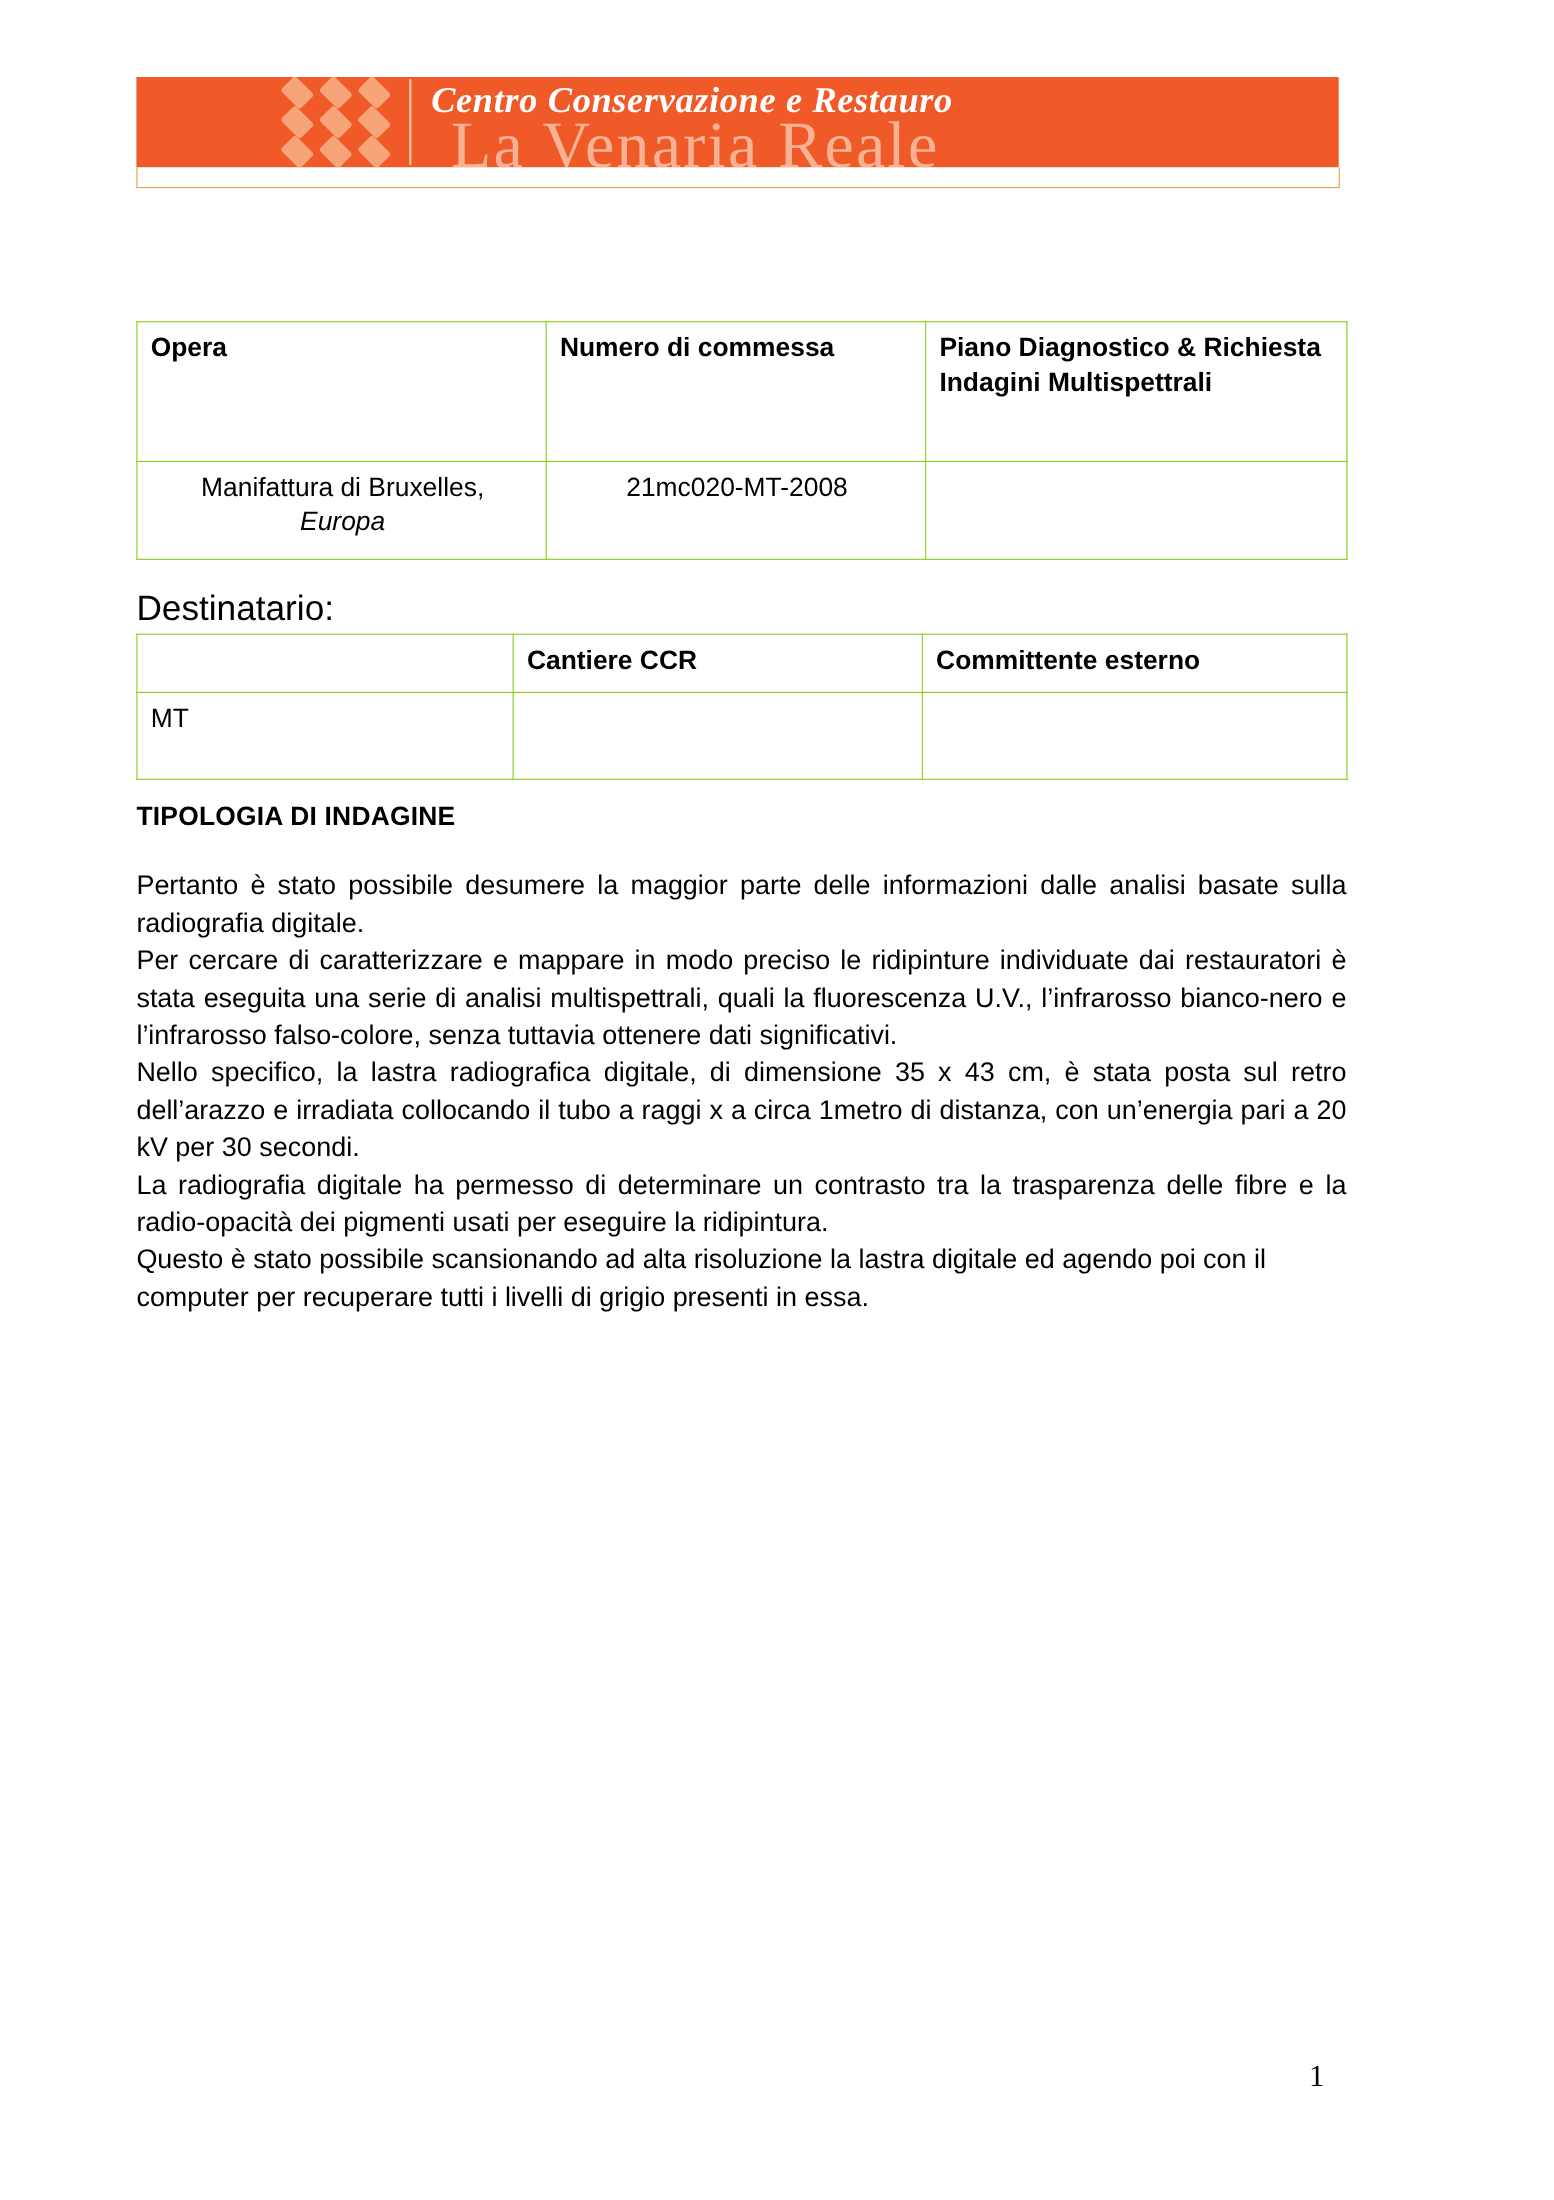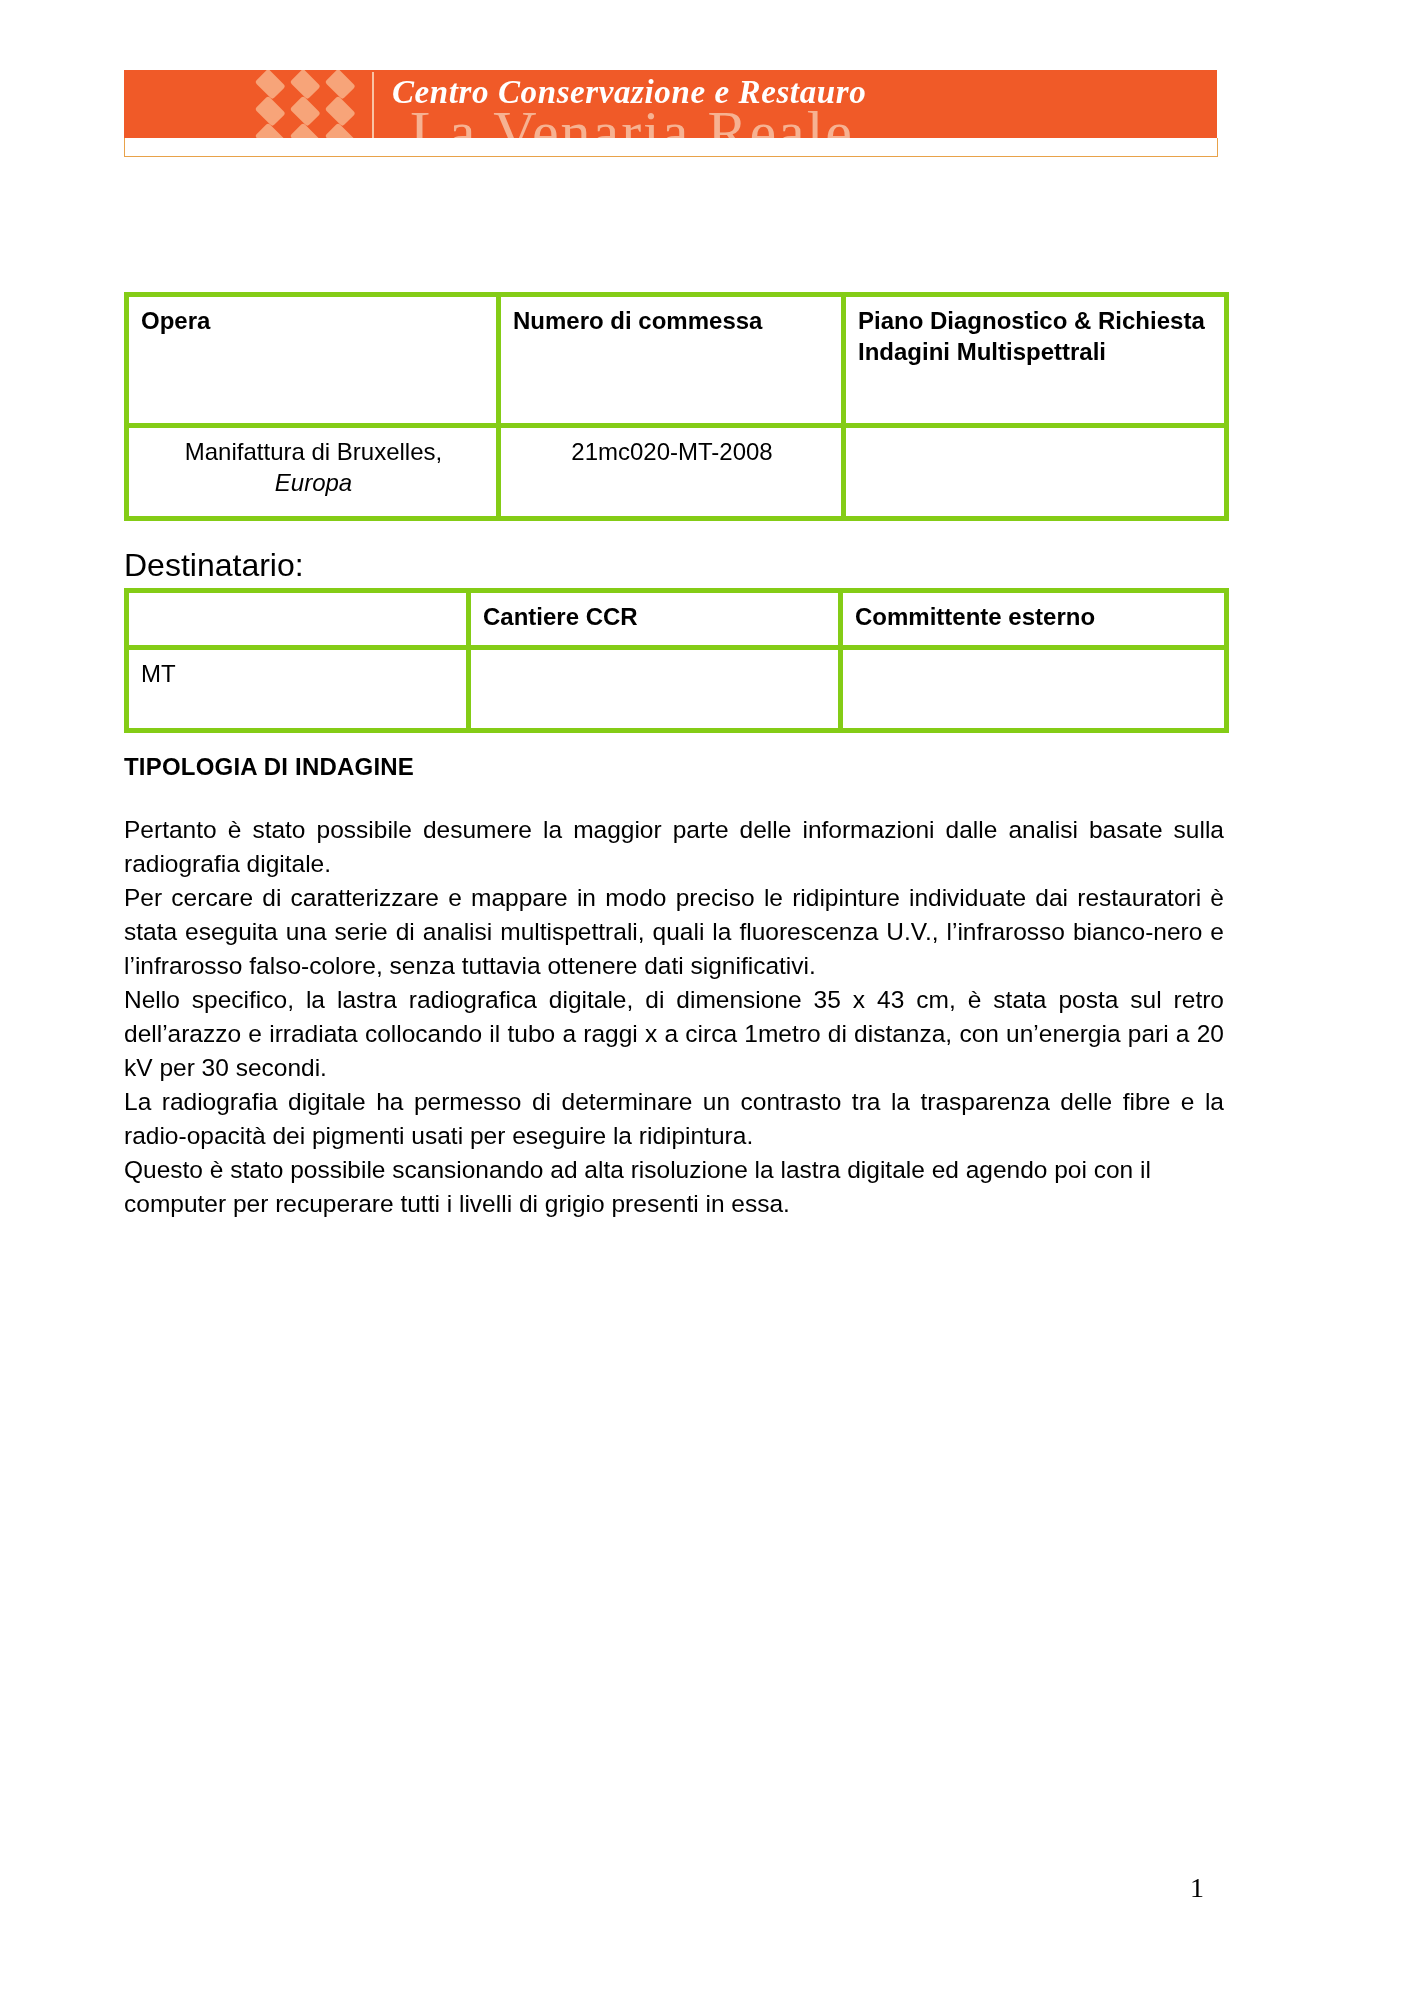--- a/index.html
+++ b/index.html
@@ -27,21 +27,21 @@
 
   
   .header-wrap {
     position: absolute;
     left: 124px;
     top: 70px;
     width: 1093px;
   }
   .logo-band {
     position: relative;
-    height: 68px;
+    height: 82px;
     background: #f05a28;
     overflow: hidden;
     display: flex;
     align-items: stretch;
   }
   .logo-diamonds {
     position: absolute;
     left: 128px;
     top: 0px;
     width: 105px;
@@ -139,21 +139,21 @@
     top: 292px;
     width: 1100px;
   }
 
   table.doc-table {
     border-collapse: collapse;
     table-layout: fixed;
     width: 1100px;
   }
   table.doc-table td {
-    border: 5px solid #84cc16;
+    border: 1px solid #84cc16;
     vertical-align: top;
     padding: 8px 10px 8px 12px;
     font-size: 24px;
     line-height: 1.3;
   }
   .t1-c1 { width: 372px; }
   .t1-c2 { width: 345px; }
   .t1-c3 { width: 383px; }
 
   .bold { font-weight: bold; }

